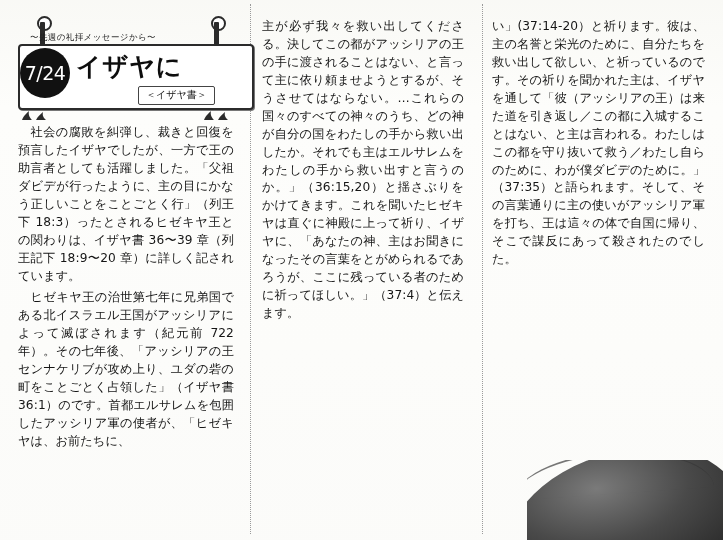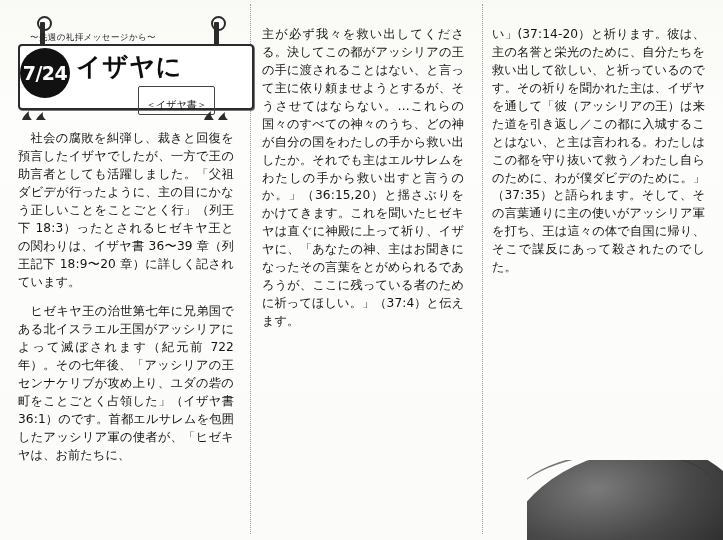--- a/index.html
+++ b/index.html
@@ -76,41 +76,41 @@
     left: 2px;
     width: 50px;
     height: 50px;
     border-radius: 50%;
     background: #111;
     color: #fff;
     display: flex;
     align-items: center;
     justify-content: center;
     font-size: 19px;
-    font-weight: bold;
+    font-weight: normal;
     letter-spacing: -0.5px;
   }
   .title-main {
     position: absolute;
     top: 36px;
     left: 58px;
     font-size: 25px;
     font-weight: bold;
     letter-spacing: 1px;
     color: #0d0d0d;
     white-space: nowrap;
   }
   .title-sub {
     position: absolute;
     top: 72px;
     left: 120px;
     font-size: 10px;
     color: #111;
     border: 1px solid #444;
-    padding: 11px 7px 2px 7px;
+    padding: 1px 7px 2px 7px;
     border-radius: 2px;
     white-space: nowrap;
   }
   .sign-post {
     position: absolute;
     top: 30px;
     left: 0;
     width: 232px;
     height: 62px;
     border: 2px solid #2b2b2b;
@@ -139,21 +139,21 @@
   .grass {
     position: absolute;
     top: 96px;
     left: 0;
     width: 232px;
     height: 10px;
   }
 
   
   p.para {
-    margin: 12px 0 0.18em 0;
+    margin: 4px 0 0.18em 0;
     font-size: 12.2px;
     line-height: 1.47;
     text-align: justify;
     text-justify: inter-character;
     letter-spacing: 0.1px;
     color: #151515;
   }
 
   
   .photo {

